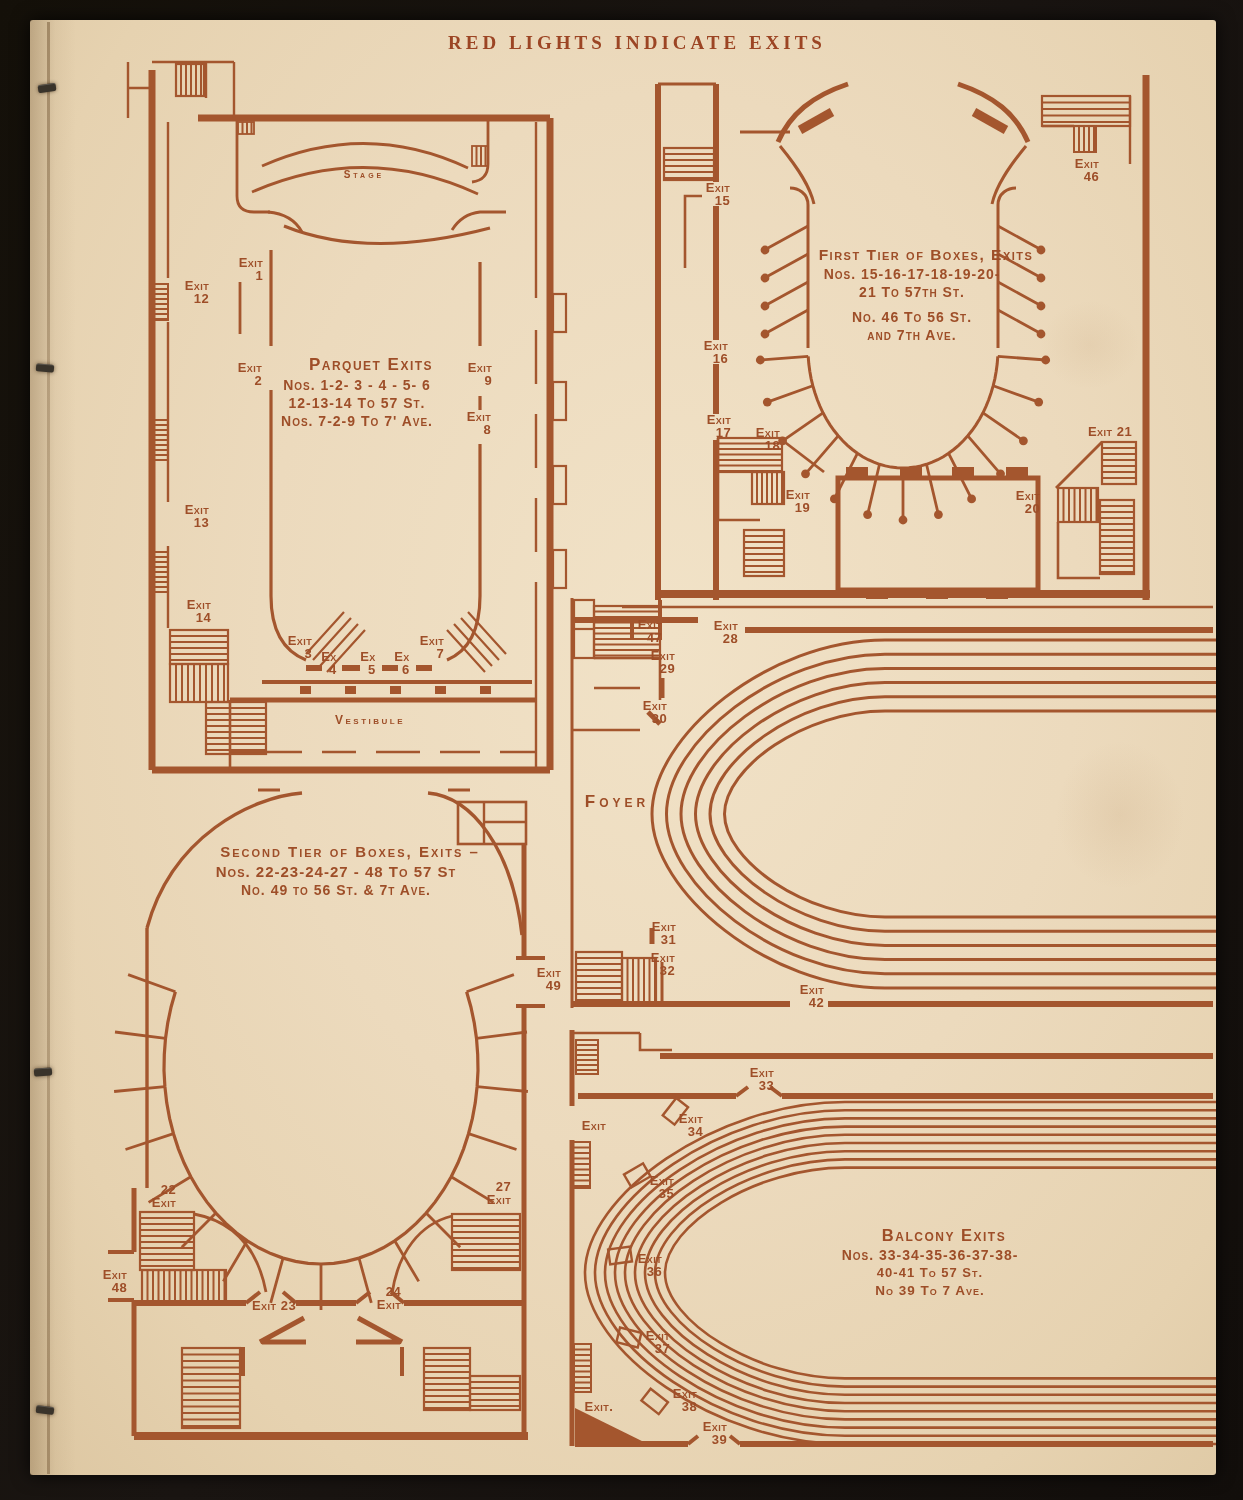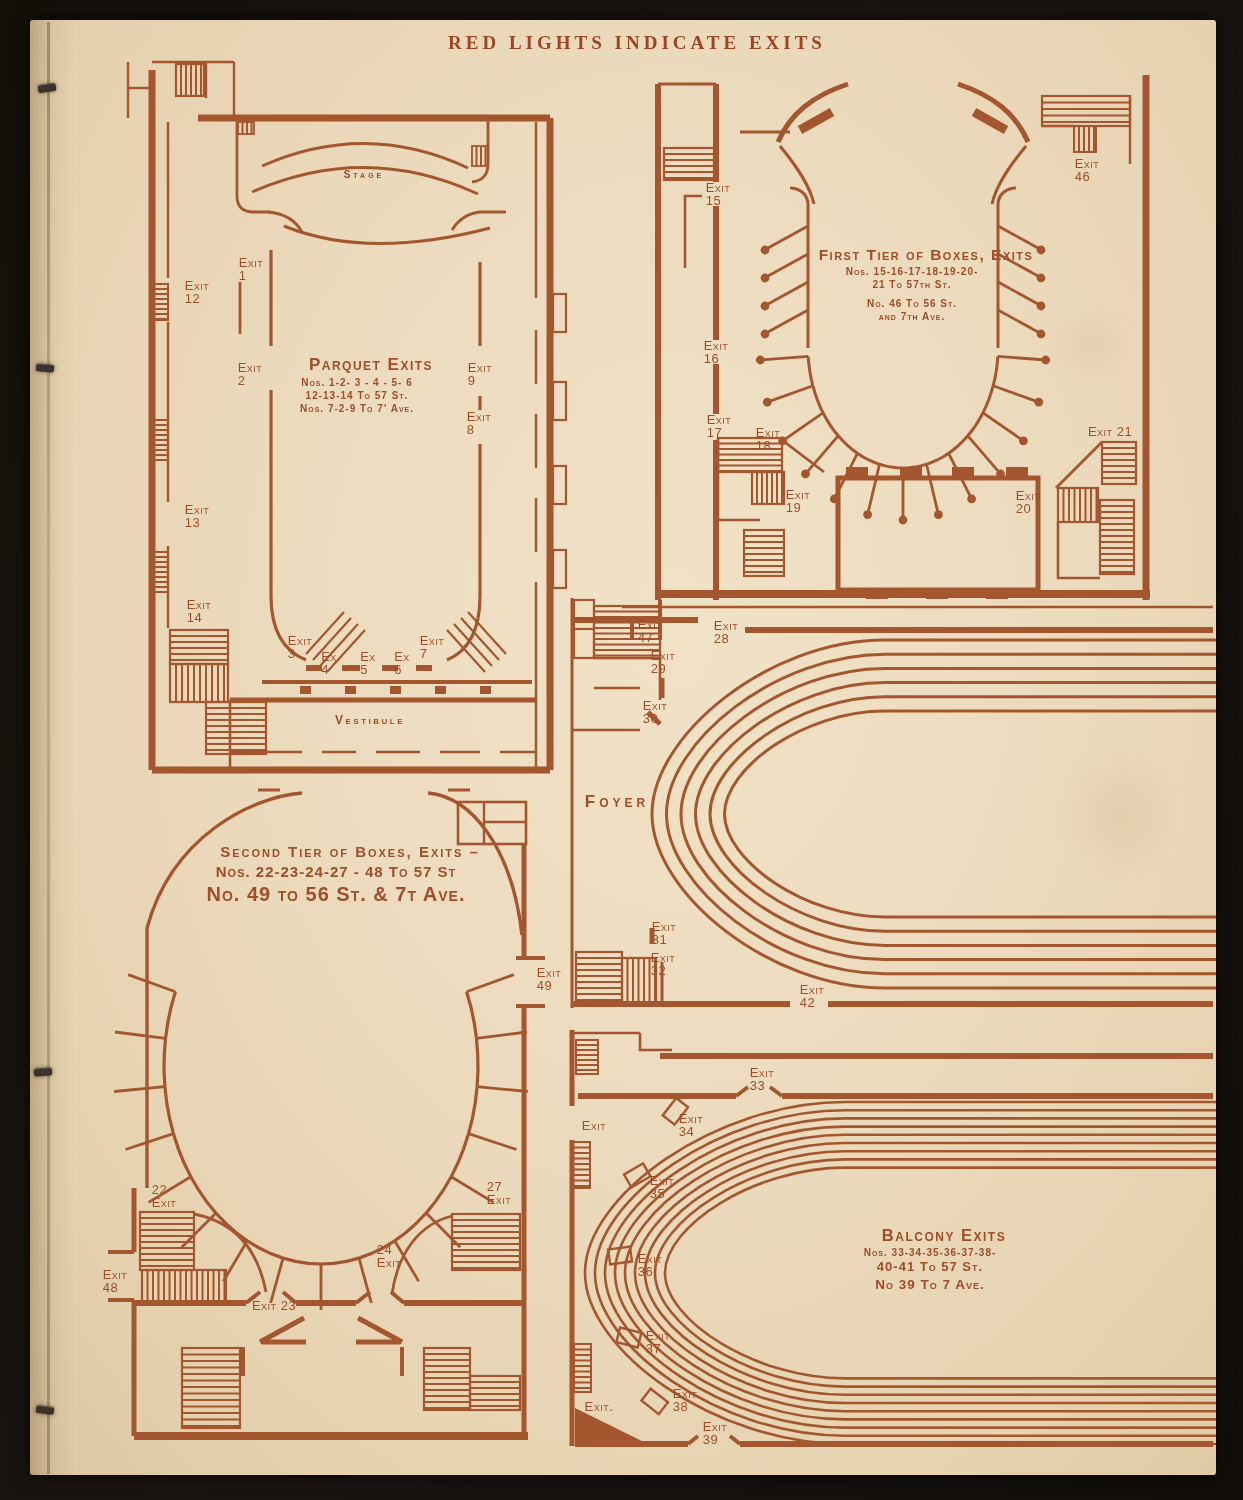--- a/index.html
+++ b/index.html
@@ -27,30 +27,30 @@
        color:#9c4524;font-family:"Liberation Serif",serif;font-weight:bold;
        font-size:19px;letter-spacing:4px;white-space:nowrap;}
 
   svg.plans{position:absolute;left:0;top:0;width:1243px;height:1500px;pointer-events:none;}
   .ink path,.ink rect,.ink line,.ink polyline,.ink circle{stroke:#a4562e;fill:none;stroke-linecap:butt;stroke-linejoin:miter;}
   .ink .dot{fill:#a4562e;stroke:none;}
   .ink .fill{fill:#a4562e;stroke:none;}
 
   .lbl{position:absolute;transform:translateX(-50%);color:#9e4e28;font-weight:bold;
        font-variant:small-caps;text-align:center;line-height:1.04;letter-spacing:1px;white-space:nowrap;}
-  .exit-label{position:absolute;transform:translateX(-50%);color:#9e4e28;font-weight:normal;
-       font-variant:small-caps;text-align:left;line-height:1.02;letter-spacing:.5px;
+  .exit-label{position:absolute;transform:translateX(-50%);color:#9e4e28;font-weight:bold;
+       font-variant:small-caps;text-align:right;line-height:1.02;letter-spacing:.5px;
        font-size:13px;white-space:nowrap;}
   .room{font-size:10px;letter-spacing:3px;}
   .room.foyer{font-size:17px;letter-spacing:4px;}
   .room.vest{font-size:12px;letter-spacing:2.5px;}
   .desc{position:absolute;transform:translateX(-50%);text-align:center;color:#9e4e28;
        font-weight:bold;font-variant:small-caps;white-space:nowrap;line-height:1.3;}
   .d1{font-size:17px;letter-spacing:1.5px;padding-left:28px;}
-  .d2{font-size:10px;letter-spacing:1px;}
+  .d2{font-size:14px;letter-spacing:1px;}
   .gap-top{margin-top:6px;}
 </style>
 </head>
 <body>
 
 <div class="scene">
   <div class="backdrop"></div>
   <div class="page"></div>
   <div class="gutter"></div>
   <div class="crease"></div>
@@ -301,21 +301,21 @@
     <div class="d2">Nos. 15-16-17-18-19-20-</div>
     <div class="d2">21 To 57th St.</div>
     <div class="d2 gap-top">No. 46 To 56 St.</div>
     <div class="d2">and 7th Ave.</div>
   </div>
 
 
   <div class="desc" style="left:336px;top:842px">
     <div class="d1" style="font-size:15px;letter-spacing:2px">Second Tier of Boxes, Exits –</div>
     <div class="d2" style="font-size:15px">Nos. 22-23-24-27 - 48 To 57 St</div>
-    <div class="d2" style="font-size:20px">No. 49 to 56 St. &amp; 7t Ave.</div>
+    <div class="d2" style="font-size:14px">No. 49 to 56 St. &amp; 7t Ave.</div>
   </div>
 
   <div class="desc" style="left:930px;top:1225px">
     <div class="d1" style="font-size:16.5px">Balcony Exits</div>
     <div class="d2">Nos. 33-34-35-36-37-38-</div>
     <div class="d2" style="font-size:13px">40-41 To 57 St.</div>
     <div class="d2" style="font-size:13.5px">No 39 To 7 Ave.</div>
   </div>
 
   <div>
@@ -444,21 +444,21 @@
         <div>27</div>
         <div>Exit</div>
       </div>
       <div class="exit-label" style="left: 115px; top: 1268px;">
         <div>Exit</div>
         <div>48</div>
       </div>
       <div class="exit-label" style="left: 274px; top: 1299px;">
         <div>Exit 23</div>
       </div>
-      <div class="exit-label" style="left: 389px; top: 1243px;">
+      <div class="exit-label" style="left: 389px; top: 1285px;">
         <div>24</div>
         <div>Exit</div>
       </div>
     </div>
   <div>
       <div class="exit-label" style="left: 762px; top: 1066px;">
         <div>Exit</div>
         <div>33</div>
       </div>
       <div class="exit-label" style="left: 594px; top: 1119px;">

